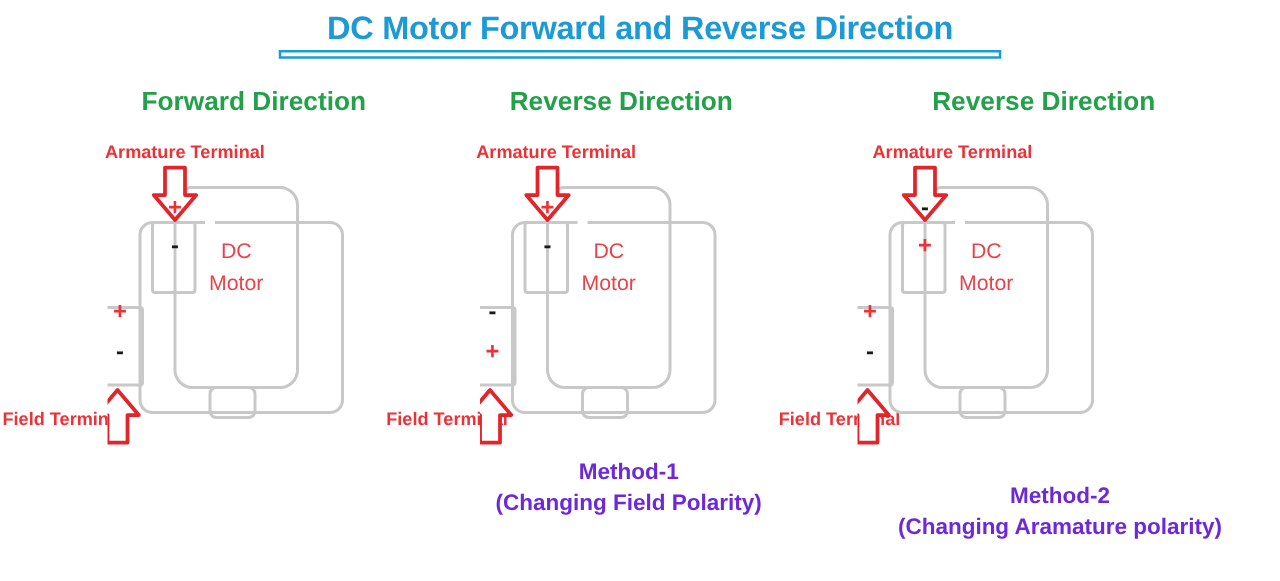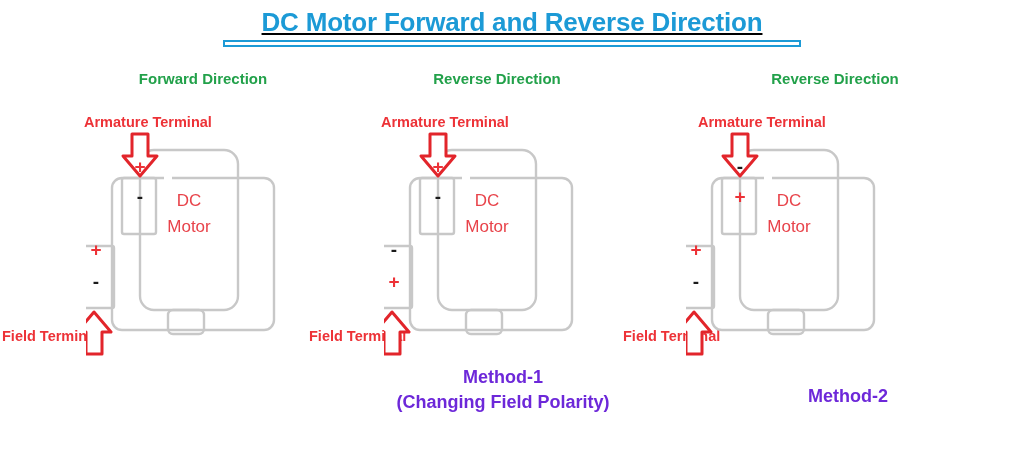--- a/index.html
+++ b/index.html
@@ -17,21 +17,20 @@
     -webkit-font-smoothing: antialiased;
   }
 
   
   #title-block {
     position: absolute;
     top: 6px;
     left: 0;
     width: 1024px;
     text-align: center;
-    text-decoration: underline;
   }
   #page-title {
     font-size: 26px;
     font-weight: bold;
     color: #1c9ad6;
     letter-spacing: -0.2px;
     line-height: 32px;
     white-space: nowrap;
   }
   #title-underline {
@@ -53,21 +52,21 @@
   #figure-1 { left: 40px; }
   #figure-2 { left: 338px; }
   #figure-3 { left: 640px; }
 
   .fig-heading {
     position: absolute;
     top: 0;
     left: 0;
     width: 330px;
     text-align: center;
-    font-size: 15px;
+    font-size: 21px;
     font-weight: bold;
     color: #22a14a;
     white-space: nowrap;
   }
   #figure-1 .fig-heading { left: 28px; width: 270px; }
   #figure-2 .fig-heading { left: 24px; width: 270px; }
   #figure-3 .fig-heading { left: 60px; width: 270px; }
 
   .armature-label {
     position: absolute;
@@ -242,13 +241,14 @@
     <div class="sym minus fld-bottom">-</div>
   </div>
 </div>
 
 <div class="caption" id="caption-1">
   <span>Method-1</span>
   <span class="cap-line2">(Changing Field Polarity)</span>
 </div>
 <div class="caption" id="caption-2">
   <span>Method-2</span>
+  <span class="cap-line2">(Changing Aramature polarity)</span>
 </div>
 
 </body></html>

